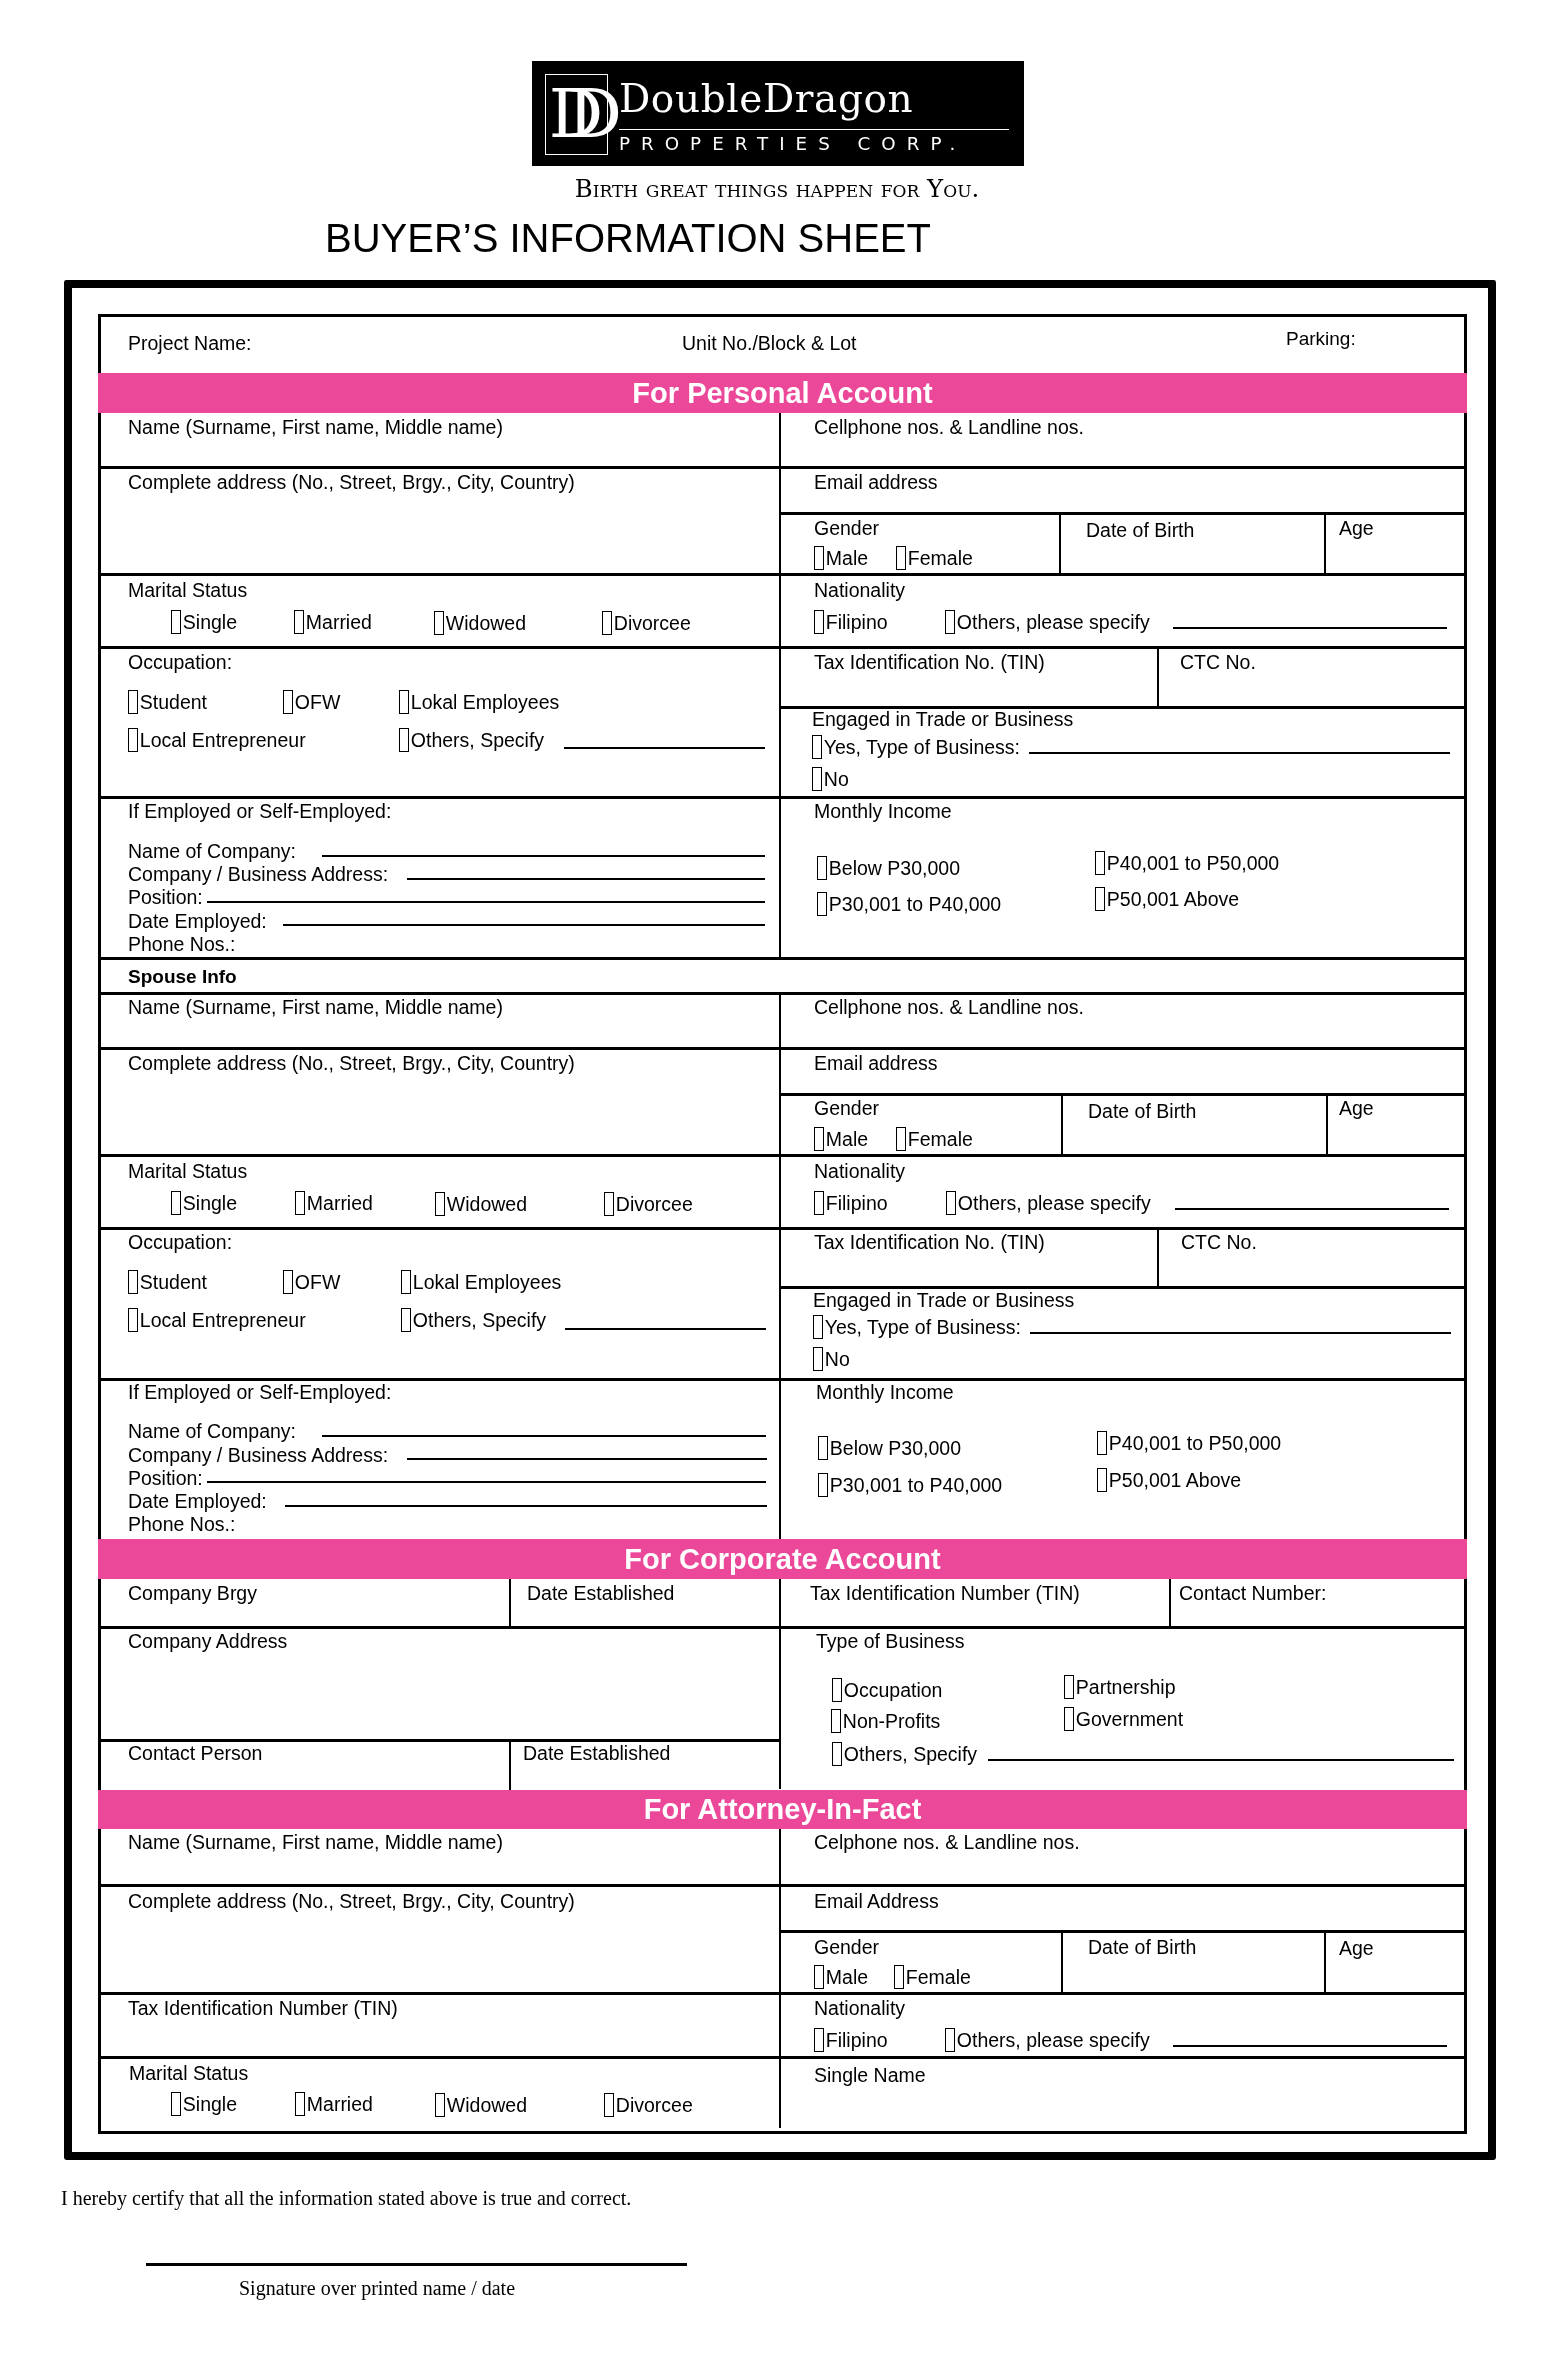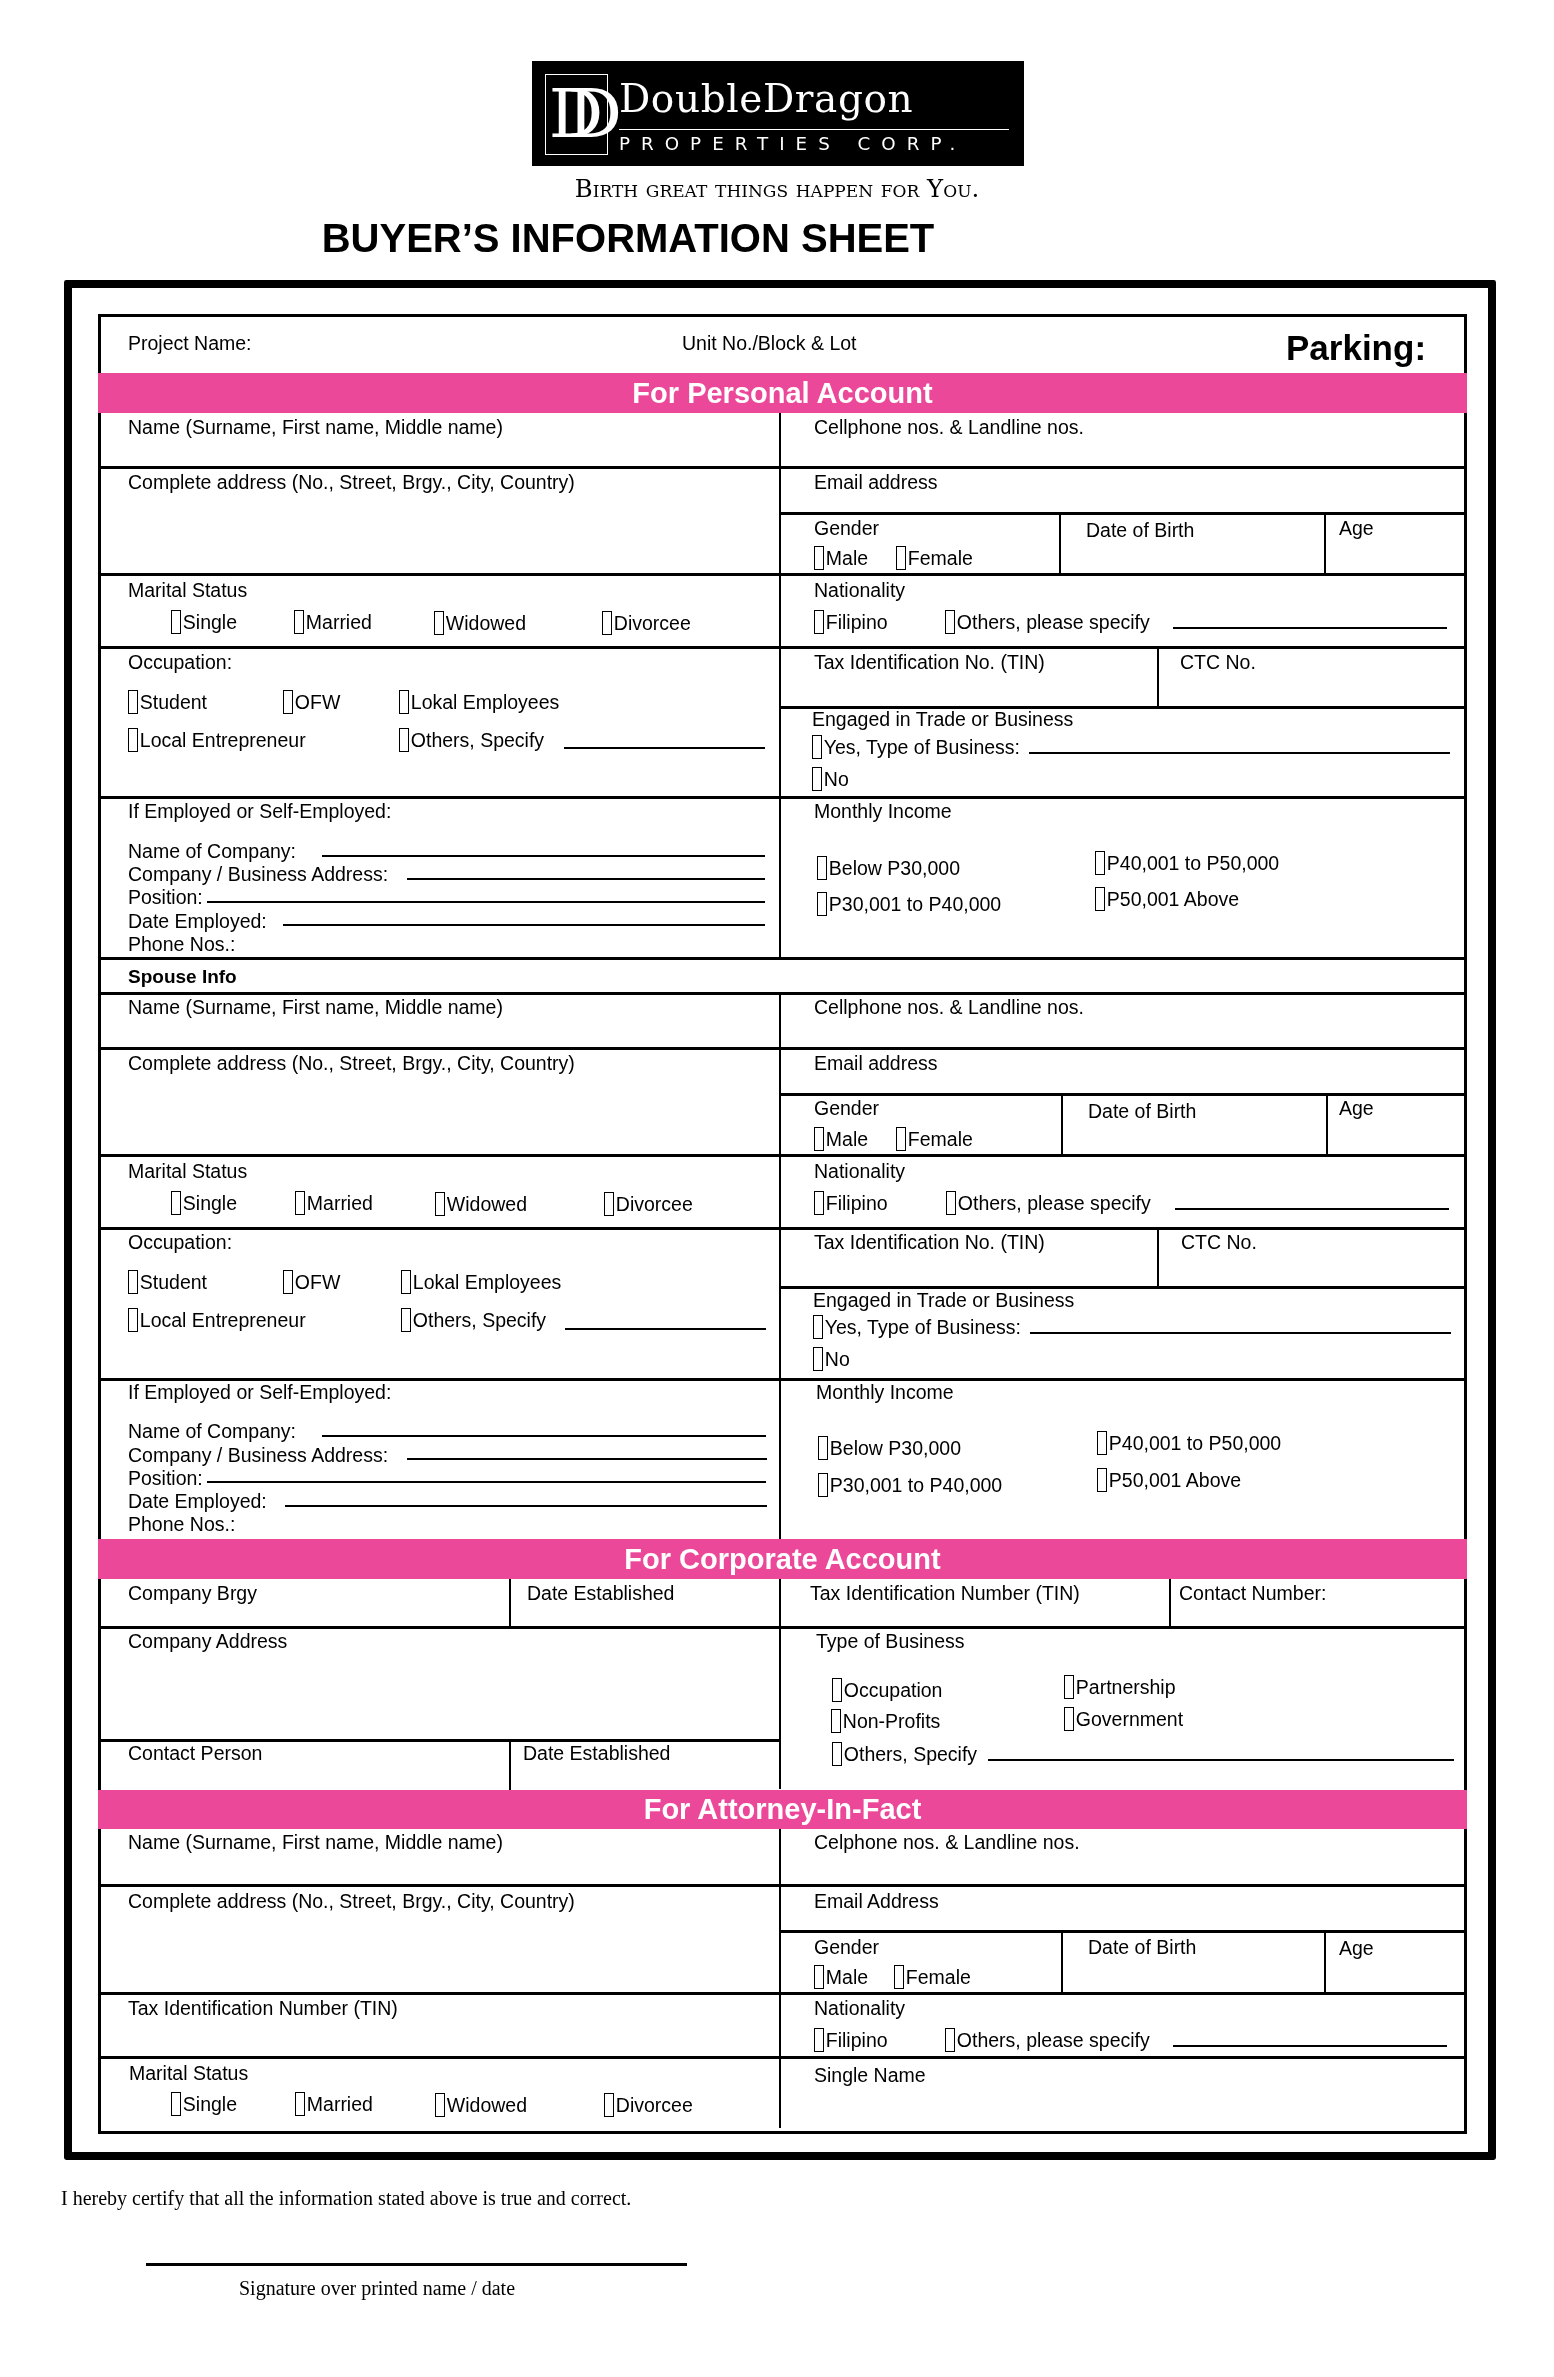--- a/index.html
+++ b/index.html
@@ -5,28 +5,28 @@
   html,body{margin:0;padding:0;background:#fff;}
   body{width:1554px;height:2377px;position:relative;font-family:"DejaVu Sans",sans-serif;color:#000;overflow:hidden;}
   .abs{position:absolute;}
   .logo{left:532px;top:61px;width:492px;height:105px;background:#000;}
   .logo-mark{position:absolute;left:13.4px;top:13.4px;width:61px;height:79px;border:1.8px solid #fff;}
   .logo-mark span{position:absolute;font-family:"DejaVu Serif",serif;color:#fff;font-size:68px;line-height:68px;top:4.9px;}
   .logo-name{position:absolute;left:87px;top:13.4px;color:#fff;font-family:"DejaVu Serif",serif;font-size:39px;line-height:49px;letter-spacing:0.6px;white-space:nowrap;}
   .logo-rule{position:absolute;left:87px;top:68px;width:390px;height:1.2px;background:#fff;}
   .logo-sub{position:absolute;left:87px;top:72px;color:#fff;font-size:18.3px;letter-spacing:11px;white-space:nowrap;}
   .tagline{left:0;width:1554px;top:174px;text-align:center;font-family:"DejaVu Serif",serif;font-size:24.4px;font-variant:small-caps;}
-  .title{left:0;width:1256px;top:216px;text-align:center;font-family:"Liberation Sans",sans-serif;font-weight:bold;font-size:40px;}
+  .title{left:0;width:1256px;top:216px;text-align:center;font-family:"Liberation Sans",sans-serif;font-weight:normal;font-size:40px;}
   .frame{left:64px;top:280px;width:1416px;height:1864px;border:8.5px solid #000;border-radius:2.4px;}
   .tbl{left:98px;top:314px;width:1363px;height:1814px;border:3px solid #000;}
   .hline{position:absolute;height:3px;background:#000;}
   .vline{position:absolute;width:2.4px;background:#000;}
   .bar{position:absolute;left:98px;width:1369px;background:#ec4899;color:#fff;text-align:center;font-family:"Liberation Sans",sans-serif;font-weight:bold;font-size:29px;}
   .lbl{position:absolute;font-family:"Liberation Sans",sans-serif;font-size:19.5px;white-space:nowrap;}
-  .lbl.big{font-size:35px;font-weight:bold;}
+  .lbl.big{font-size:19px;}
   .lbl.bold{font-weight:bold;}
   .chk{display:inline-block;width:8px;height:22px;border:1.8px solid #000;vertical-align:-4.9px;margin-right:1.8px;}
   .opt{position:absolute;font-family:"Liberation Sans",sans-serif;font-size:19.5px;white-space:nowrap;}
   .uline{position:absolute;height:2.4px;background:#000;}
   .foot{font-family:Liberation Serif, serif;font-size:20px;}
 </style>
 </head>
 <body>
 
 <div class="abs logo">

